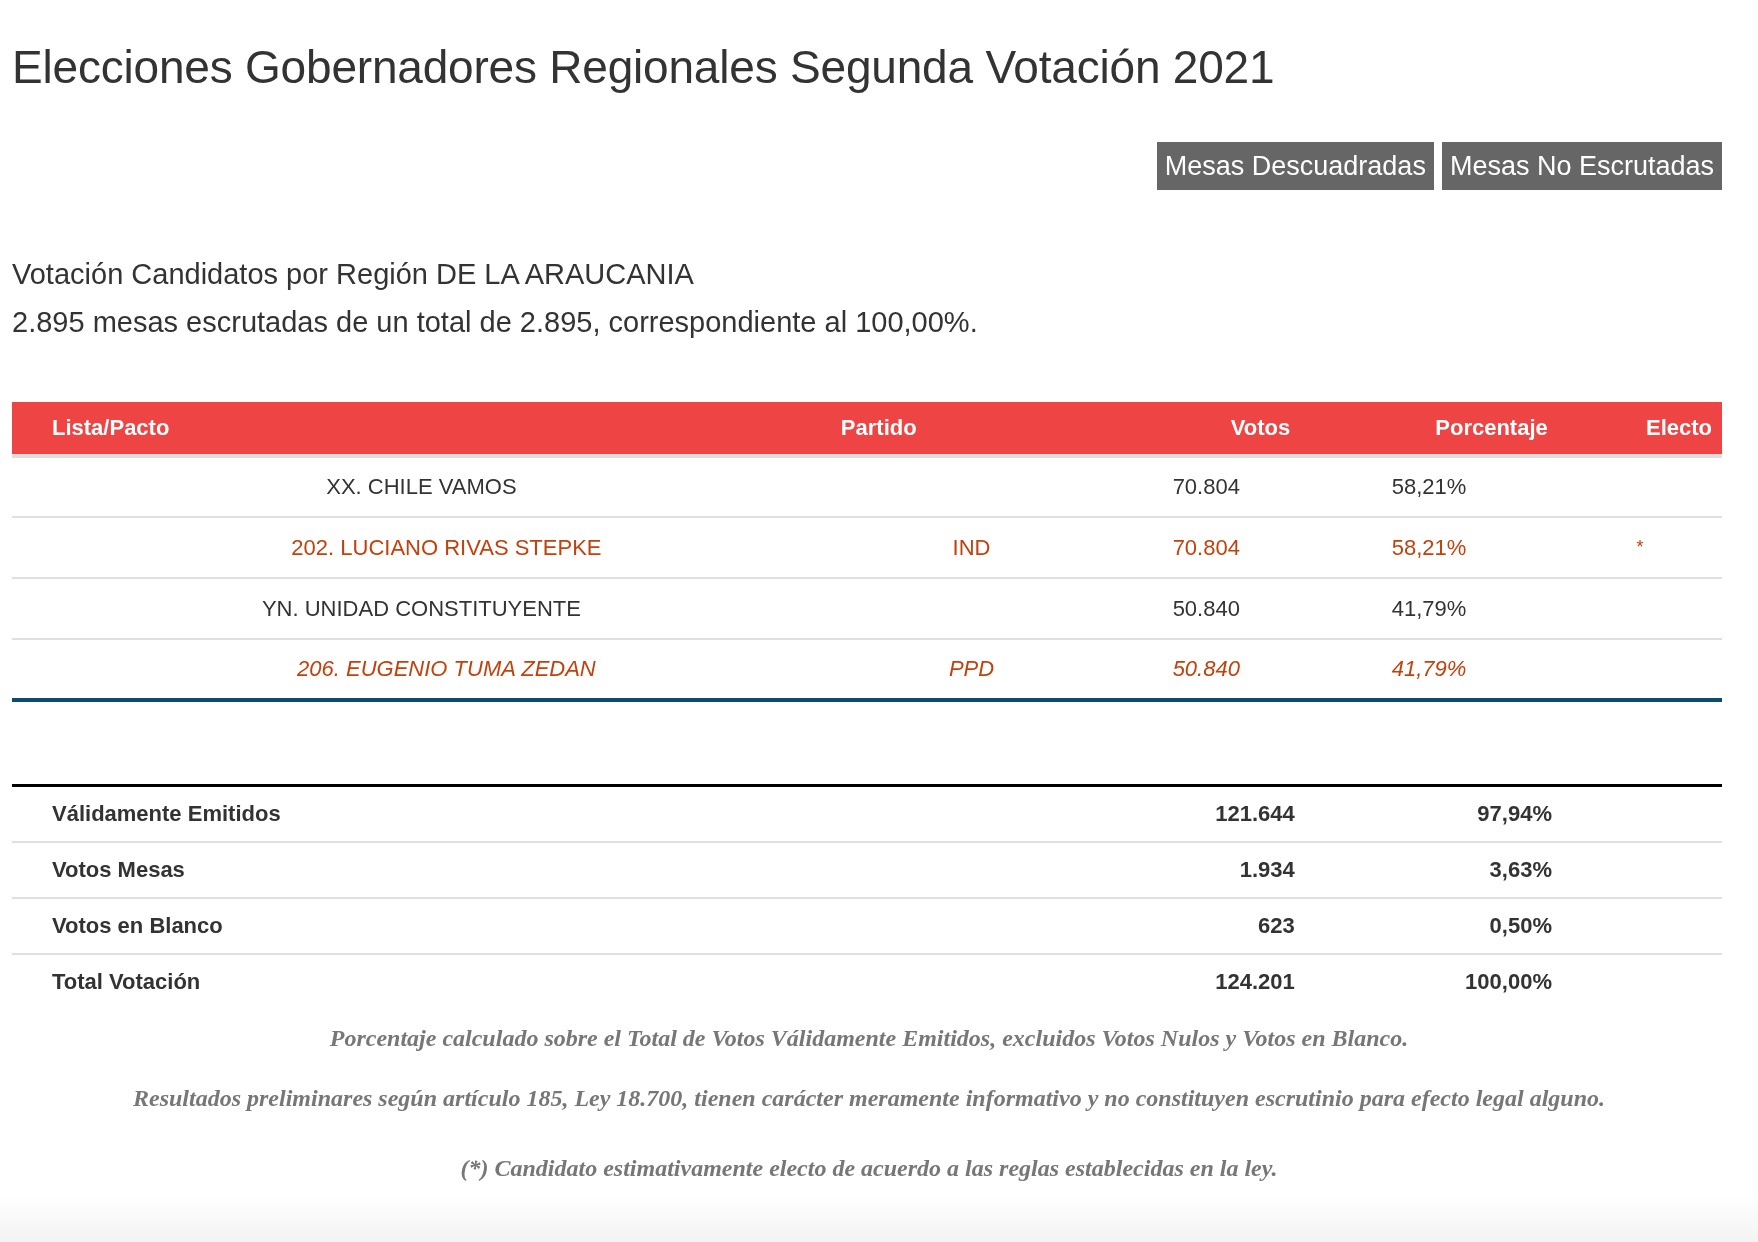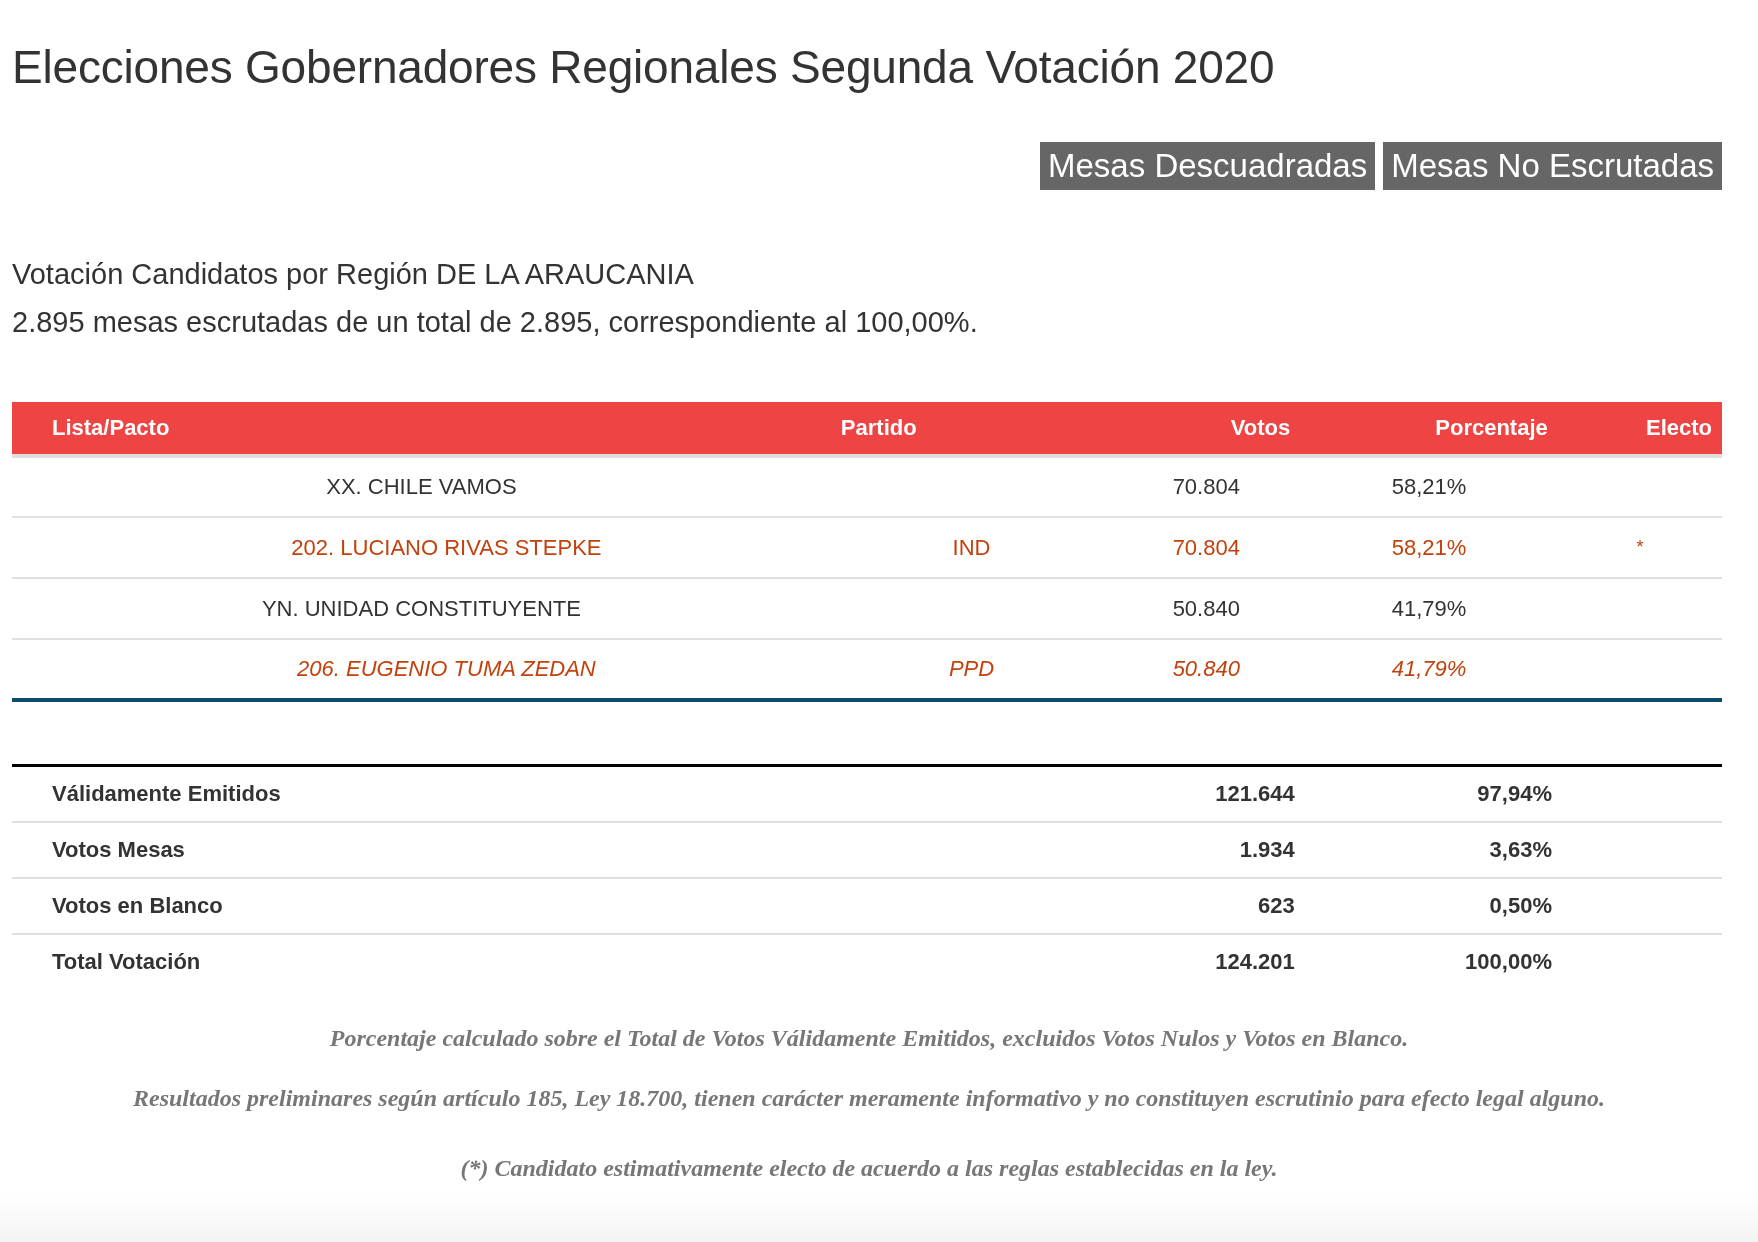--- a/index.html
+++ b/index.html
@@ -14,21 +14,21 @@
   .title {
     position: absolute; left: 0; top: 40px;
     font-size: 46px; font-weight: normal; color: #333; letter-spacing: -0.2px;
     white-space: nowrap;
   }
   .btn-row {
     position: absolute; right: 0; top: 142px;
     display: flex; gap: 8px;
   }
   .btn {
-    background: #666; color: #fff; font-size: 33px;
+    background: #666; color: #fff; font-size: 27px;
     height: 48px; line-height: 48px; padding: 0 8px;
     border: none; cursor: pointer; font-family: "Liberation Sans", sans-serif;
     white-space: nowrap;
   }
   .summary {
     position: absolute; left: 0; top: 250px;
     font-size: 29px; color: #333; line-height: 48px;
   }
   table { border-collapse: collapse; width: 1710px; position: absolute; left: 0; }
   .results { top: 402px; }
@@ -45,21 +45,21 @@
   .col-votos { width: 198px; text-align: right; }
   .col-pct { width: 270px; text-align: right; }
   .col-electo { width: 172px; text-align: right; }
   th.col-lista { padding-left: 40px !important; }
   tr.pacto td { color: #333; }
   tr.pacto td.col-lista { padding-left: 10px; }
   tr.cand td { color: #c2410c; }
   tr.cand td.col-lista { padding-left: 60px; }
   tr.cand td.col-electo { padding-right: 10px; font-size: 18px; vertical-align: middle; }
 
-  .totals { top: 764px; border-top: 3px solid #000; }
+  .totals { top: 784px; border-top: 3px solid #000; }
   .totals td {
     font-size: 22px; font-weight: bold; color: #333; height: 56px;
     border-bottom: 2px solid #e0e0e0; padding: 0 10px;
   }
   .totals tr:last-child td { border-bottom: none; }
   .totals td.col-lista { padding-left: 40px; }
 
   .notes {
     position: absolute; left: 0; width: 1738px; top: 1025px;
     font-family: "Liberation Serif", serif; font-style: italic; font-weight: bold;
@@ -67,21 +67,21 @@
   }
   .notes p { position: absolute; left: 0; width: 100%; white-space: nowrap; }
   .note-1 { top: 0; }
   .note-2 { top: 60px; }
   .note-3 { top: 130px; }
 </style>
 </head>
 <body>
 
 <div class="page">
-  <h1 class="title">Elecciones Gobernadores Regionales Segunda Votación 2020</h1>
+  <h1 class="title">Elecciones Gobernadores Regionales Segunda Votación 2021</h1>
 
   <div class="btn-row">
     <button class="btn">Mesas Descuadradas</button>
     <button class="btn">Mesas No Escrutadas</button>
   </div>
 
   <div class="summary">
     <div>Votación Candidatos por Región DE LA ARAUCANIA</div>
     <div>2.895 mesas escrutadas de un total de 2.895, correspondiente al 100,00%.</div>
   </div>

